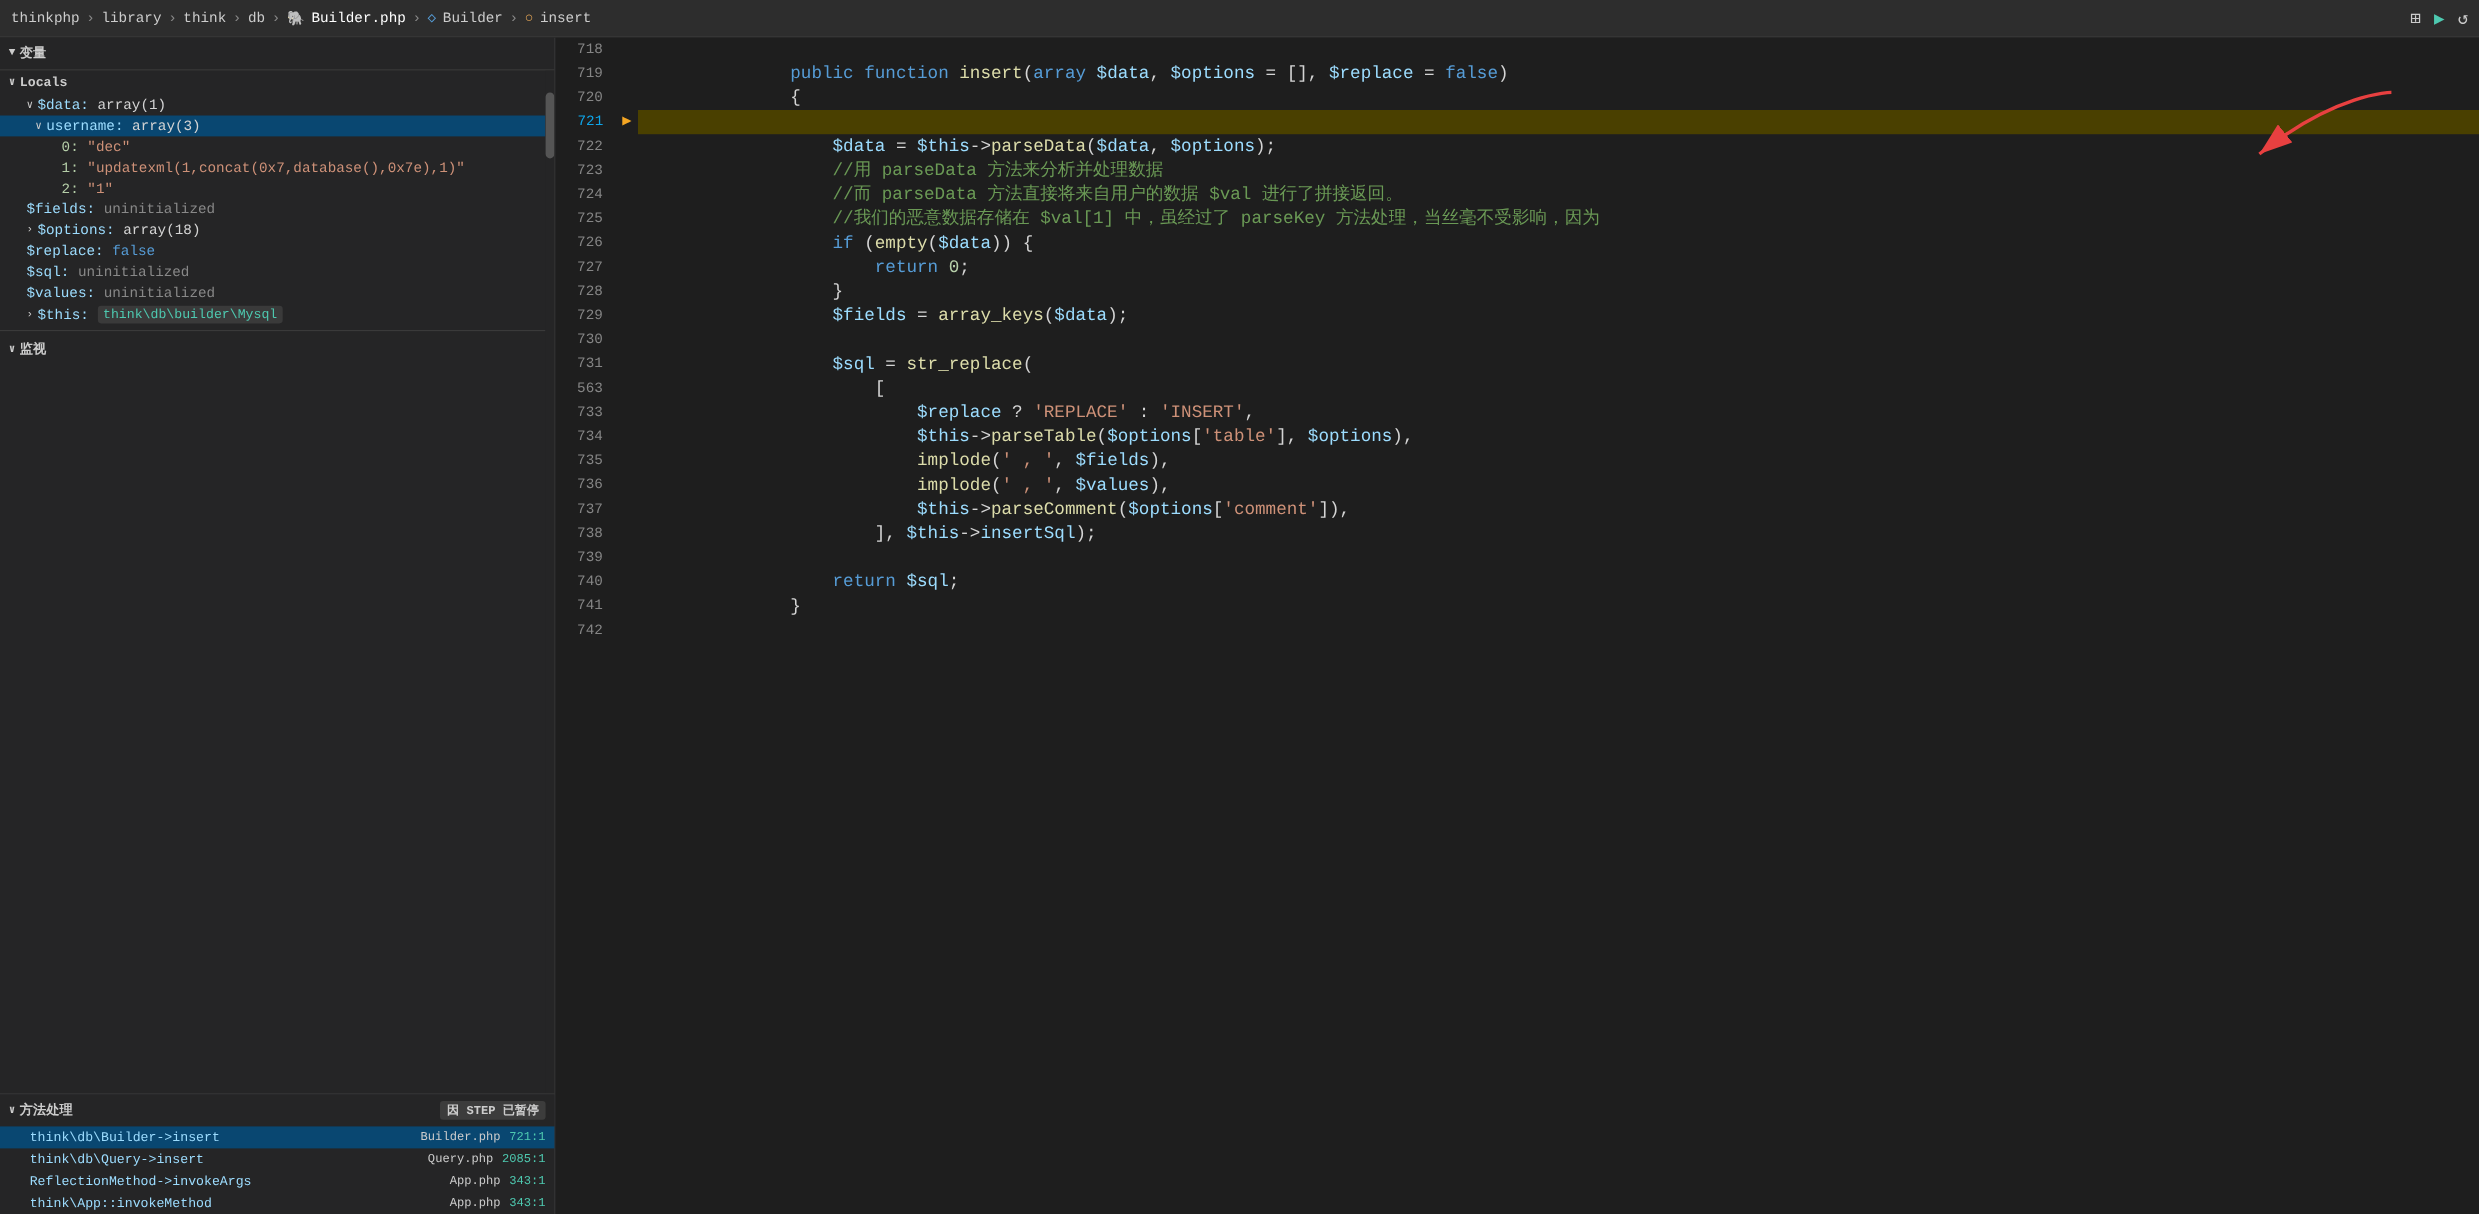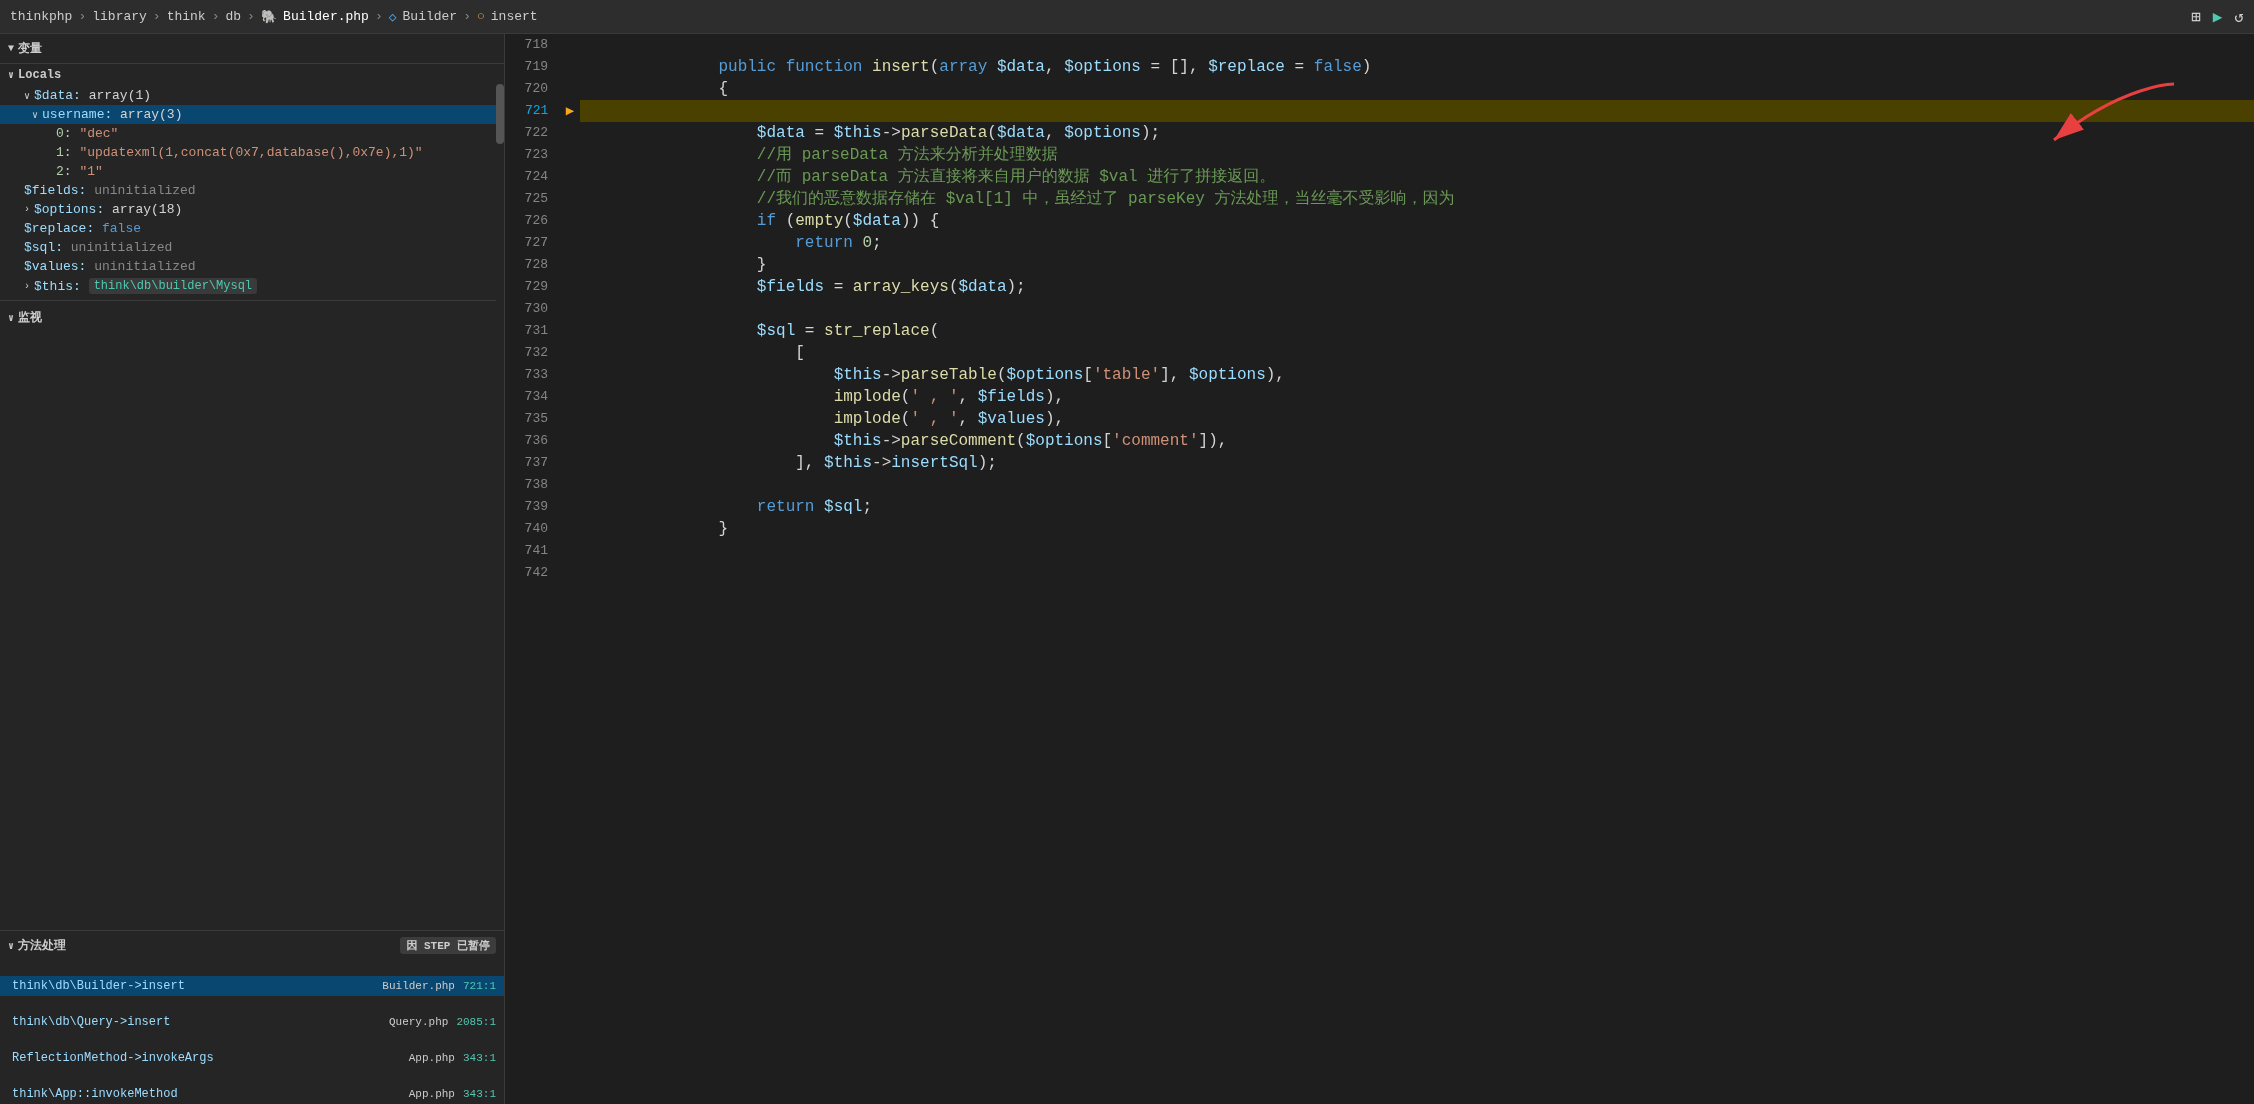--- a/index.html
+++ b/index.html
@@ -131,25 +131,24 @@
       padding: 1px 6px;
       border-radius: 3px;
       font-size: 11px;
       text-align: right;
     }
 
     .callstack-item {
       display: flex;
       align-items: center;
       justify-content: space-between;
-      padding: 3px 8px 3px 12px;
+      padding: 3px 8px 3px 27px;
       color: #d4d4d4;
       font-size: 12px;
       cursor: pointer;
-      margin-top: 16px;
     }
     .callstack-item.selected { background: #094771; }
     .callstack-item-left { color: #9cdcfe; flex: 1; }
     .callstack-item-right {
       display: flex;
       align-items: center;
       gap: 8px;
       color: #888;
       font-size: 11px;
       flex-shrink: 0;
@@ -438,21 +437,21 @@
         <div class="line-num">722</div>
         <div class="line-num">723</div>
         <div class="line-num">724</div>
         <div class="line-num">725</div>
         <div class="line-num">726</div>
         <div class="line-num">727</div>
         <div class="line-num">728</div>
         <div class="line-num">729</div>
         <div class="line-num">730</div>
         <div class="line-num">731</div>
-        <div class="line-num">732</div>
+        <div class="line-num">563</div>
         <div class="line-num">733</div>
         <div class="line-num">734</div>
         <div class="line-num">735</div>
         <div class="line-num">736</div>
         <div class="line-num">737</div>
         <div class="line-num">738</div>
         <div class="line-num">739</div>
         <div class="line-num">740</div>
         <div class="line-num">741</div>
         <div class="line-num">742</div>
@@ -537,20 +536,23 @@
 
         <div class="code-row">
           <span class="plain">        </span><span class="var-code">$sql</span><span class="plain"> = </span><span class="fn">str_replace</span><span class="plain">(</span>
         </div>
 
 
         <div class="code-row">
           <span class="plain">            [</span>
         </div>
 
+        <div class="code-row">
+          <span class="plain">                </span><span class="var-code">$replace</span><span class="plain"> ? </span><span class="str">'REPLACE'</span><span class="plain"> : </span><span class="str">'INSERT'</span><span class="plain">,</span>
+        </div>
 
         <div class="code-row">
           <span class="plain">                </span><span class="var-code">$this</span><span class="plain">-&gt;</span><span class="fn">parseTable</span><span class="plain">(</span><span class="var-code">$options</span><span class="plain">[</span><span class="str">'table'</span><span class="plain">], </span><span class="var-code">$options</span><span class="plain">),</span>
         </div>
 
         <div class="code-row">
           <span class="plain">                </span><span class="fn">implode</span><span class="plain">(</span><span class="str">' , '</span><span class="plain">, </span><span class="var-code">$fields</span><span class="plain">),</span>
         </div>
 
         <div class="code-row">

